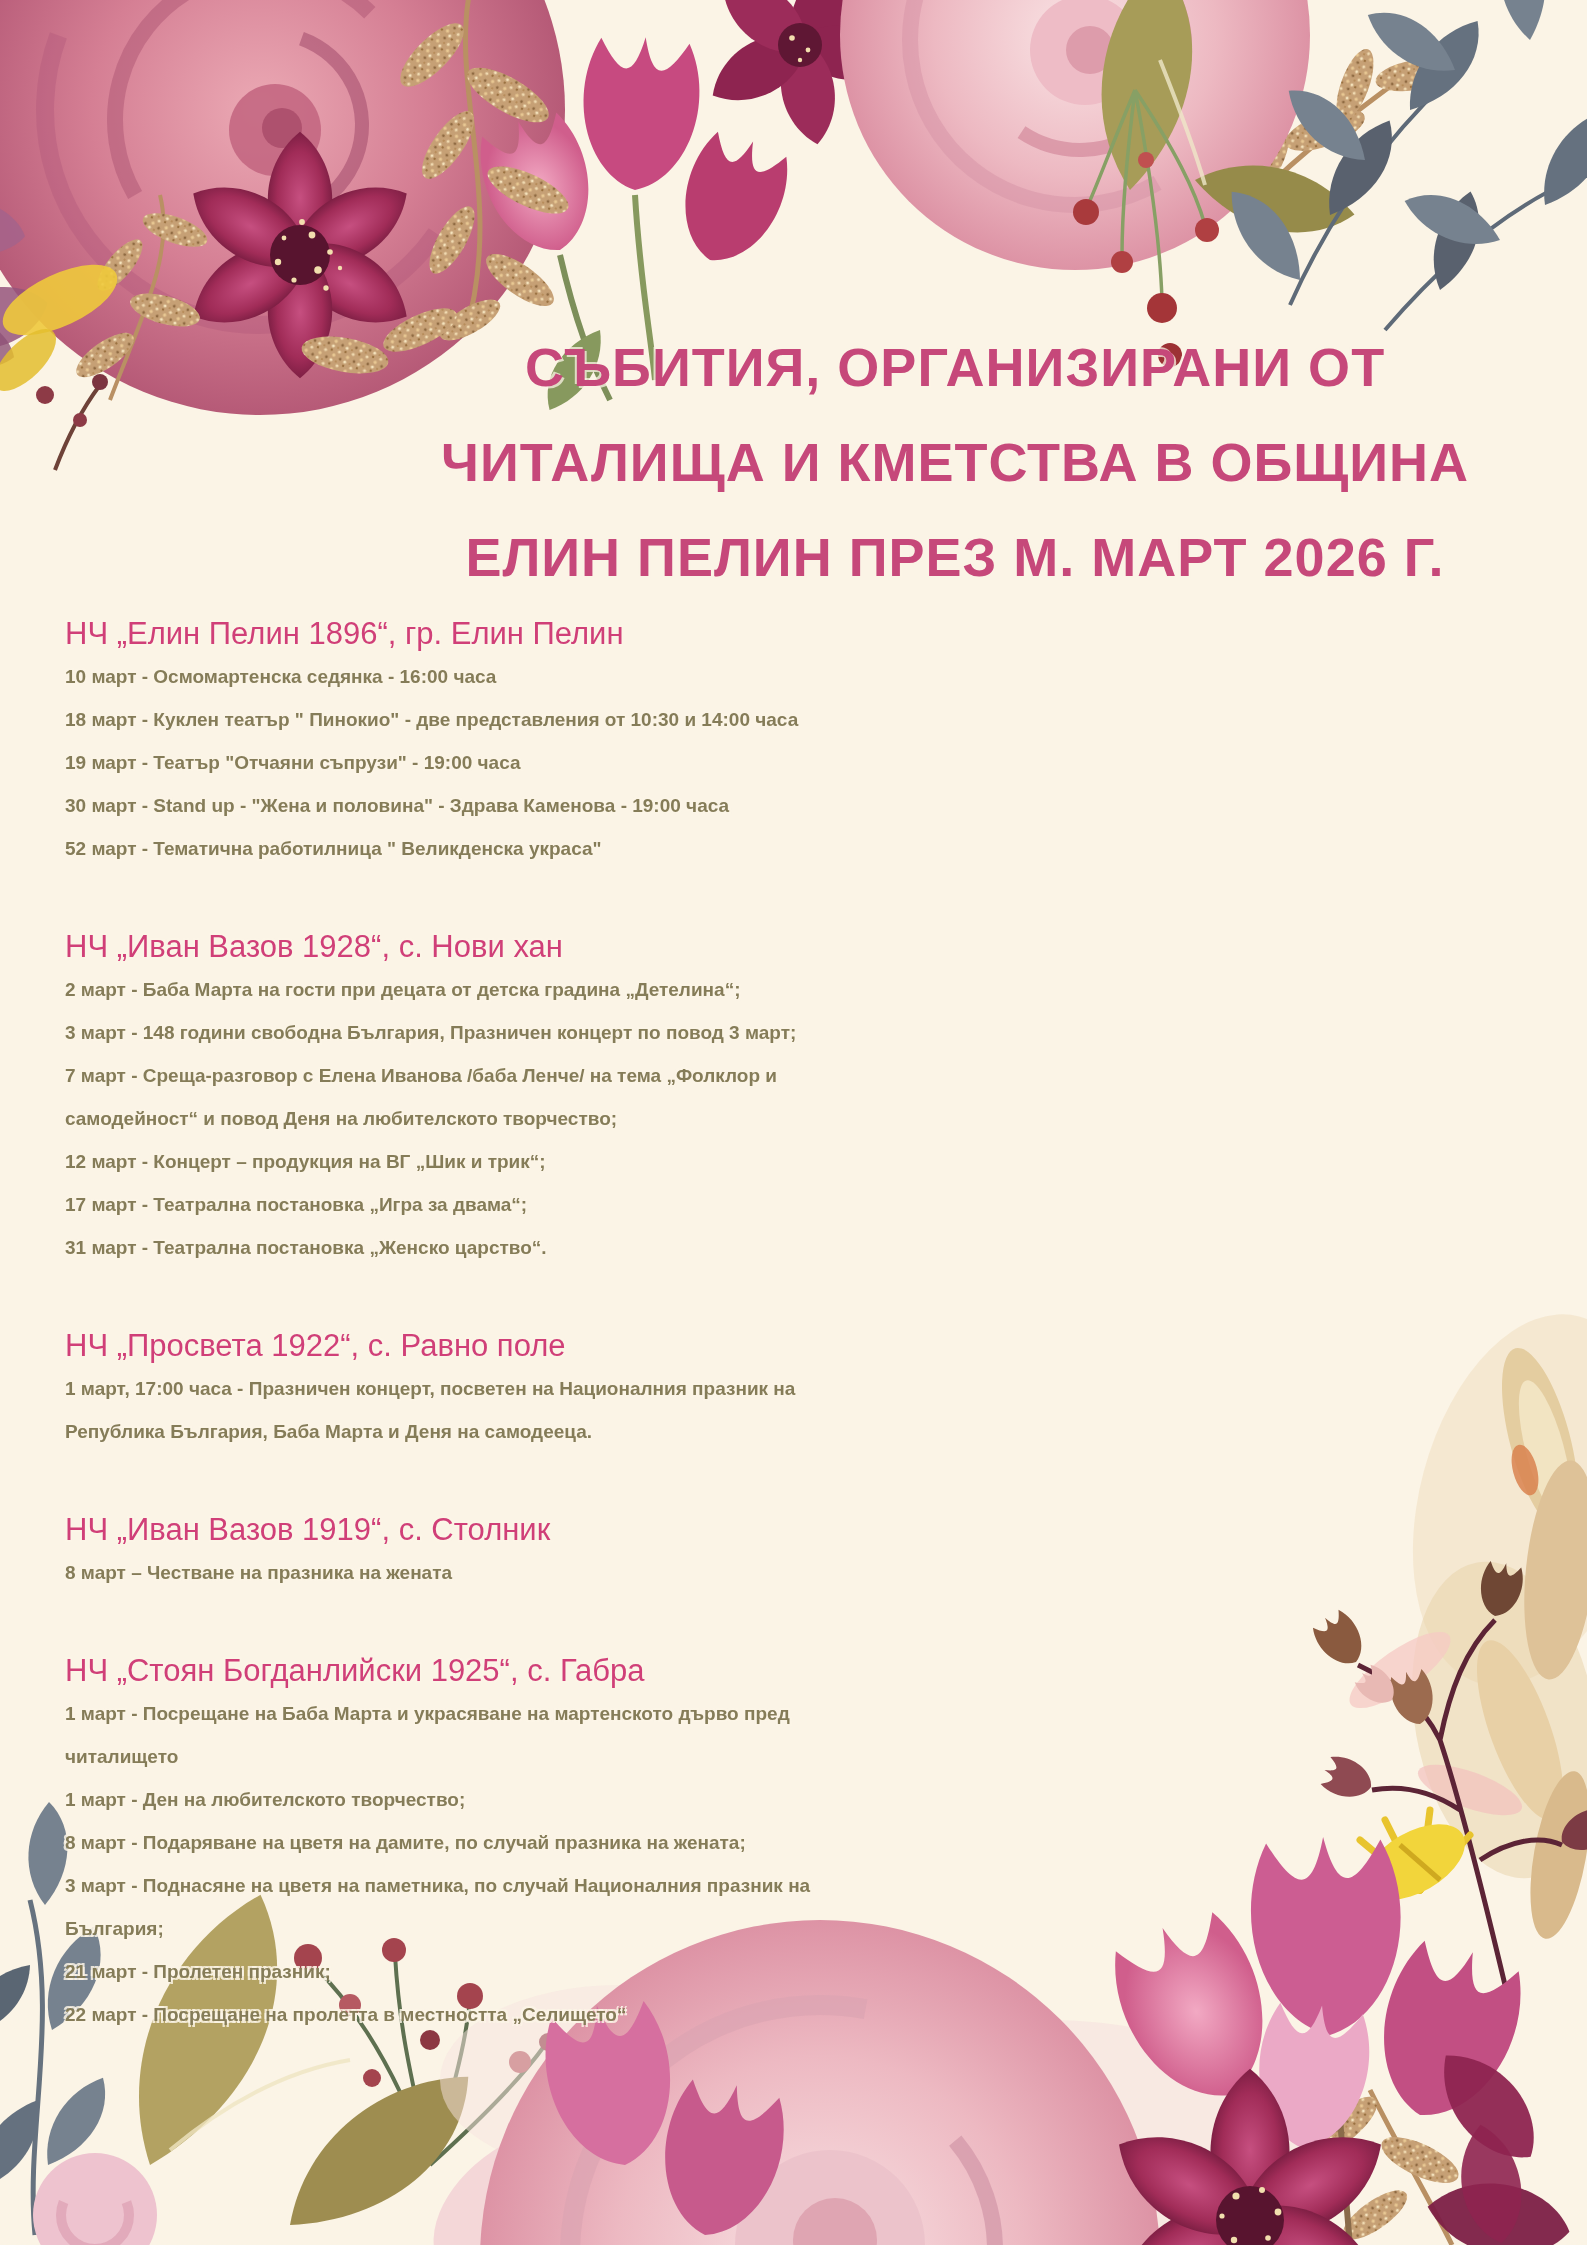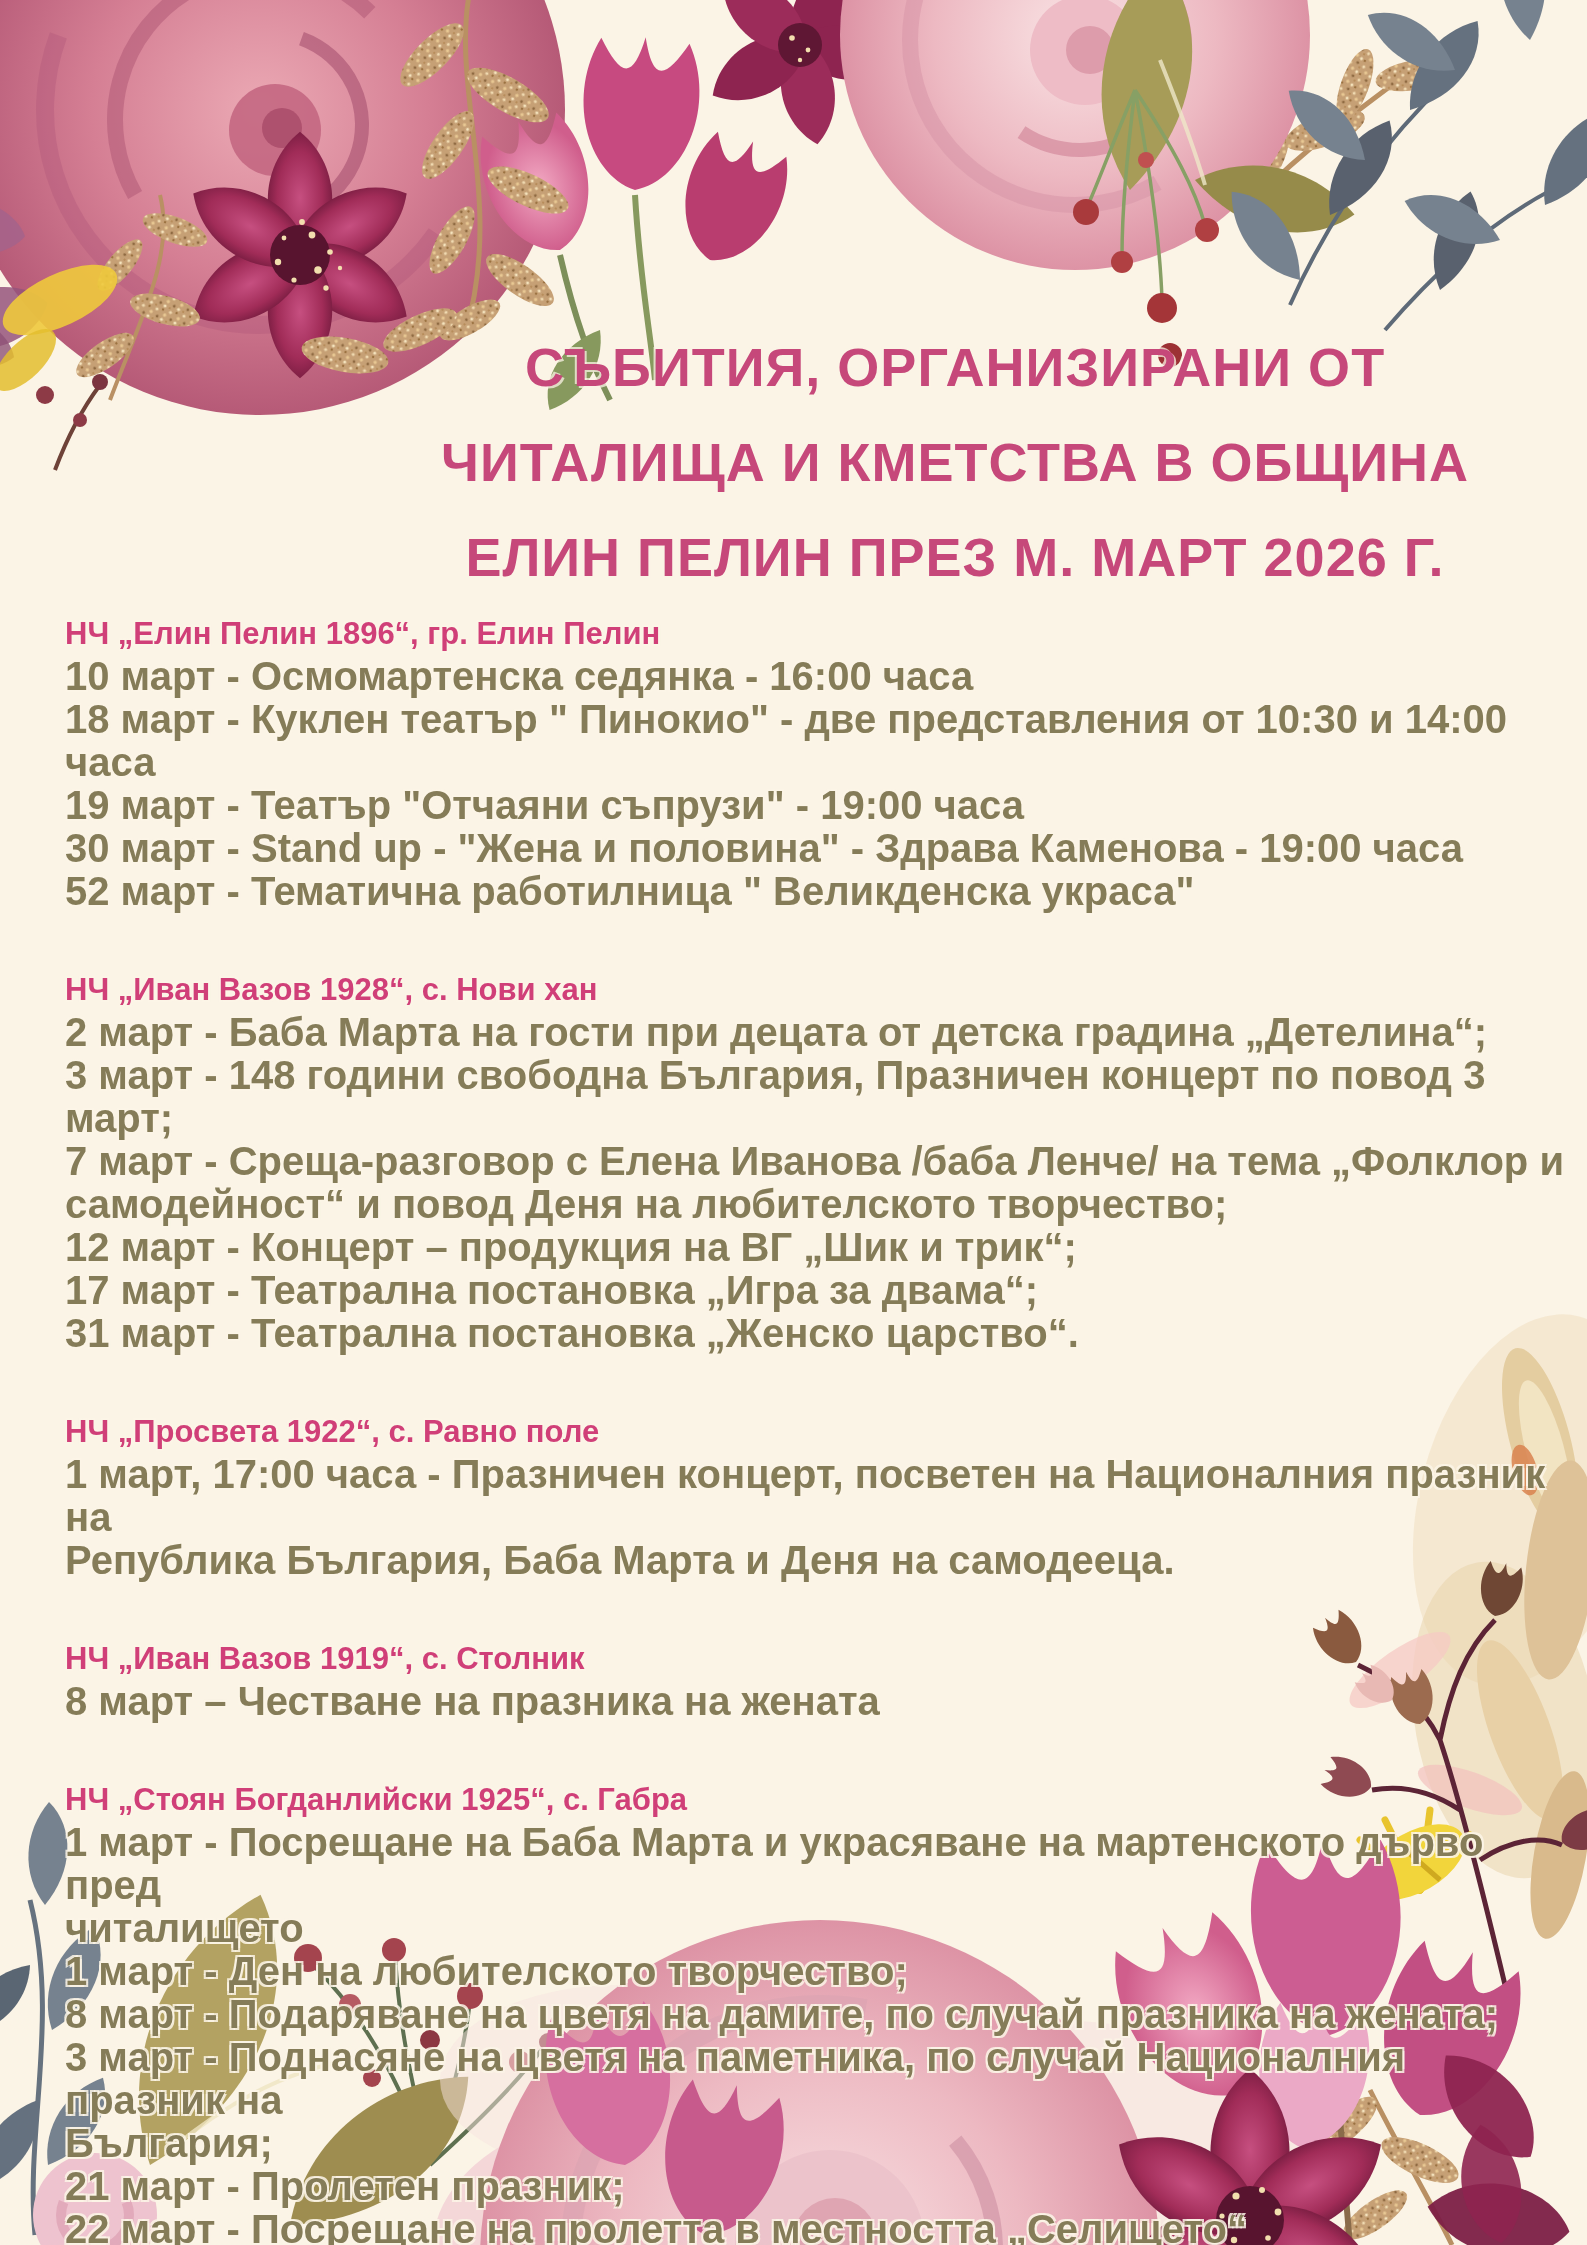--- a/index.html
+++ b/index.html
@@ -18,26 +18,26 @@
   .title-line{
     font-size:54px;font-weight:700;letter-spacing:1px;
     line-height:95px;color:#c6487a;
     text-shadow:2px 2px 0 rgba(251,244,230,.75),-2px -2px 0 rgba(251,244,230,.75);
   }
   .events{
     position:absolute;left:65px;top:612px;width:1500px;z-index:2;
   }
   .sec{margin:0 0 55px 0;}
   .sec-h{
-    margin:0;font-size:31px;font-weight:700;line-height:43px;color:#d03f78;
+    margin:0;font-size:31px;font-weight:400;line-height:43px;color:#d03f78;
     white-space:pre-line;
     text-shadow:2px 2px 0 rgba(251,244,230,.85),-2px 2px 0 rgba(251,244,230,.85),2px -2px 0 rgba(251,244,230,.85),-2px -2px 0 rgba(251,244,230,.85);
   }
   .ev{
-    margin:0;font-size:40px;font-weight:700;line-height:43px;color:#857c58;
+    margin:0;font-size:19px;font-weight:700;line-height:43px;color:#857c58;
     white-space:pre-line;
     text-shadow:2px 2px 0 rgba(251,244,230,.85),-2px 2px 0 rgba(251,244,230,.85),2px -2px 0 rgba(251,244,230,.85),-2px -2px 0 rgba(251,244,230,.85);
   }
 </style>
 </head>
 <body>
 
 <div class="poster">
 
   <svg class="decor" viewBox="0 0 1587 2245" aria-hidden="true">

